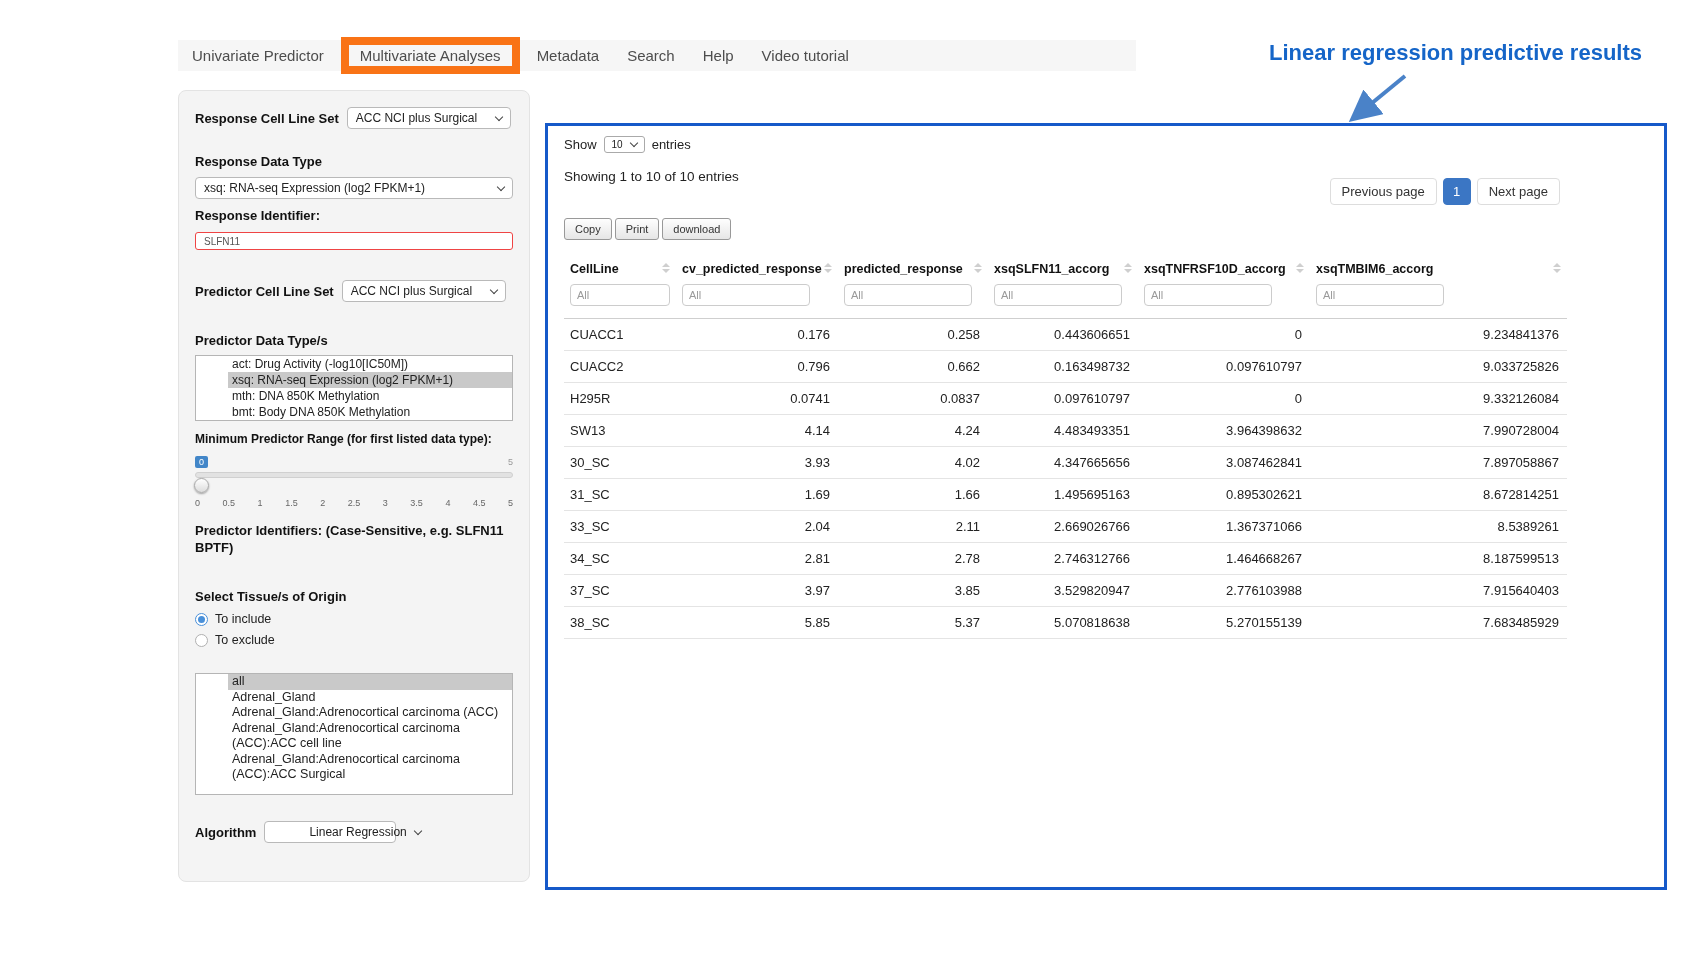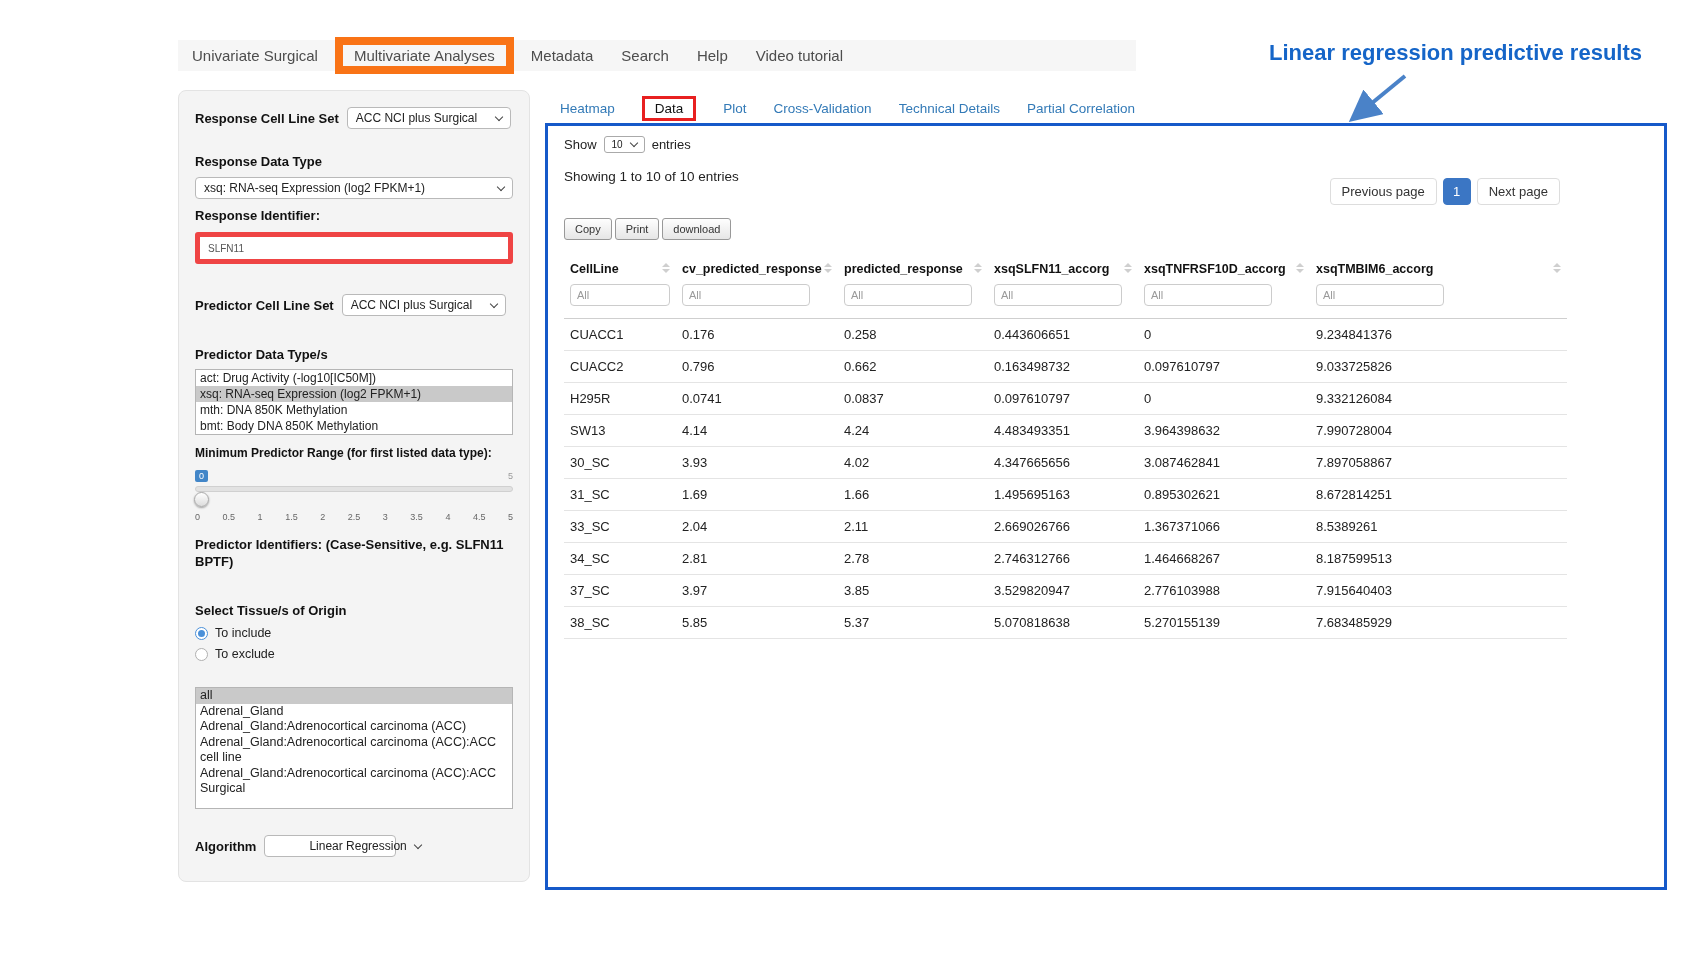--- a/index.html
+++ b/index.html
@@ -28,25 +28,25 @@
   .select { display:inline-flex; align-items:center; justify-content:space-between; gap:8px;
             background:#fff; border:1px solid #b9b9b9; border-radius:4px; padding:3px 8px;
             font-size:12px; color:#222; cursor:pointer; white-space:nowrap; }
   .select.full { width:100%; }
   .select.w160 { width:164px; }
   .select.w130 { width:132px;padding-left:44px; }
   .select-xs { font-size:10px; padding:2px 7px; border-radius:3px; border-color:#aaa; }
   .chev { width:6px; height:6px; border-right:1.6px solid #444; border-bottom:1.6px solid #444;
           transform:rotate(45deg); margin-top:-3px; flex-shrink:0; display:inline-block; }
 
-  .text-input { width:100%; height:32px; border:5px solid #ef4444; border-radius:3px; background:#fff;
+  .text-input { width:100%; height:18px; border:1px solid #ef4444; border-radius:3px; background:#fff;
                 font-size:10px; color:#555; padding:0 8px; font-family:inherit; }
 
   .listbox { background:#fff; border:1px solid #b5b5b5; font-size:12px; color:#222; width:100%; overflow:hidden; }
-  .listbox .opt { padding:0 4px; line-height:16px; cursor:pointer; }
+  .listbox .opt { padding:0 4px; line-height:16px; cursor:pointer;margin-left:32px; }
   .listbox .opt.sel { background:#c9c9c9; }
   .listbox.tissue { height:122px; font-size:12.5px; }
   .listbox.tissue .opt { line-height:15.5px; }
 
   .slider { position:relative; height:56px; margin-top:8px; }
   .sl-badge { position:absolute; left:0; top:0; background:#4286c8; color:#fff; font-size:9px;
               line-height:12px; padding:0 4px; border-radius:2px; }
   .sl-max { position:absolute; right:0; top:1px; font-size:9px; color:#999; }
   .sl-track { position:absolute; left:0; right:0; top:16px; height:6px; background:#e2e2e2;
               border:1px solid #d0d0d0; border-radius:3px; }
@@ -90,29 +90,29 @@
   .sort { position:absolute; right:6px; top:50%; transform:translateY(-50%); display:flex;
           flex-direction:column; gap:2px; cursor:pointer; }
   .sort i { display:block; width:0; height:0; border-left:4px solid transparent; border-right:4px solid transparent; }
   .sort .up { border-bottom:4px solid #cfcfcf; }
   .sort .dn { border-top:4px solid #cfcfcf; }
   tr.filter-row th { padding:2px 6px 12px 6px; border-bottom:1px solid #cfcfcf; }
   .flt { width:100%; max-width:128px; border:1px solid #ccc; border-radius:4px; padding:4px 6px;
          font-size:11px; color:#666; background:#fff; font-family:inherit; }
   .flt::placeholder { color:#9a9a9a; }
   table.results td { font-size:13px; color:#222; padding:8px 6px; border-bottom:1px solid #e4e4e4; }
-  table.results td.num { text-align:left; padding-right:8px;margin-top:44px; }
+  table.results td.num { text-align:right; padding-right:8px;margin-top:44px; }
 </style>
 </head>
 <body>
 
 <div class="page">
 
   <nav class="top-nav">
-      <div class="nav-item">Univariate Surgical</div>
+      <div class="nav-item">Univariate Predictor</div>
       <div class="nav-item red-box">Multivariate Analyses</div>
       <div class="nav-item">Metadata</div>
       <div class="nav-item">Search</div>
       <div class="nav-item">Help</div>
       <div class="nav-item">Video tutorial</div>
     </nav>
 
   <div class="annotation-title">Linear regression predictive results</div>
   <svg class="annotation-arrow" width="90" height="60" viewBox="0 0 90 60">
     <defs>
@@ -202,28 +202,20 @@
     <div class="sb-row mt26">
       <span class="lbl">Algorithm</span>
       <span class="select w130">
         <span>Linear Regression</span>
         <i class="chev"></i>
       </span>
     </div>
 
   </aside>
 
-  <div class="tabs-row">
-      <div class="tab">Heatmap</div>
-      <div class="tab active red-box-tab">Data</div>
-      <div class="tab">Plot</div>
-      <div class="tab">Cross-Validation</div>
-      <div class="tab">Technical Details</div>
-      <div class="tab">Partial Correlation</div>
-    </div>
 
   <section class="blue-panel">
 
     <div class="show-row">
       <span>Show</span>
       <span class="select select-xs">
         <span>10</span>
         <i class="chev"></i>
       </span>
       <span>entries</span>

